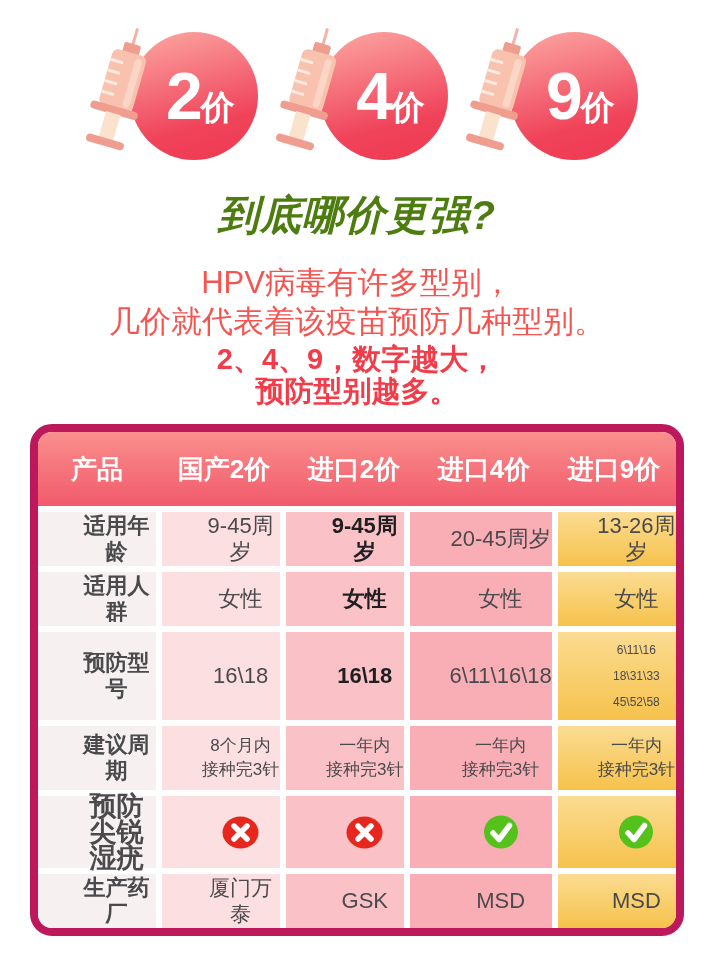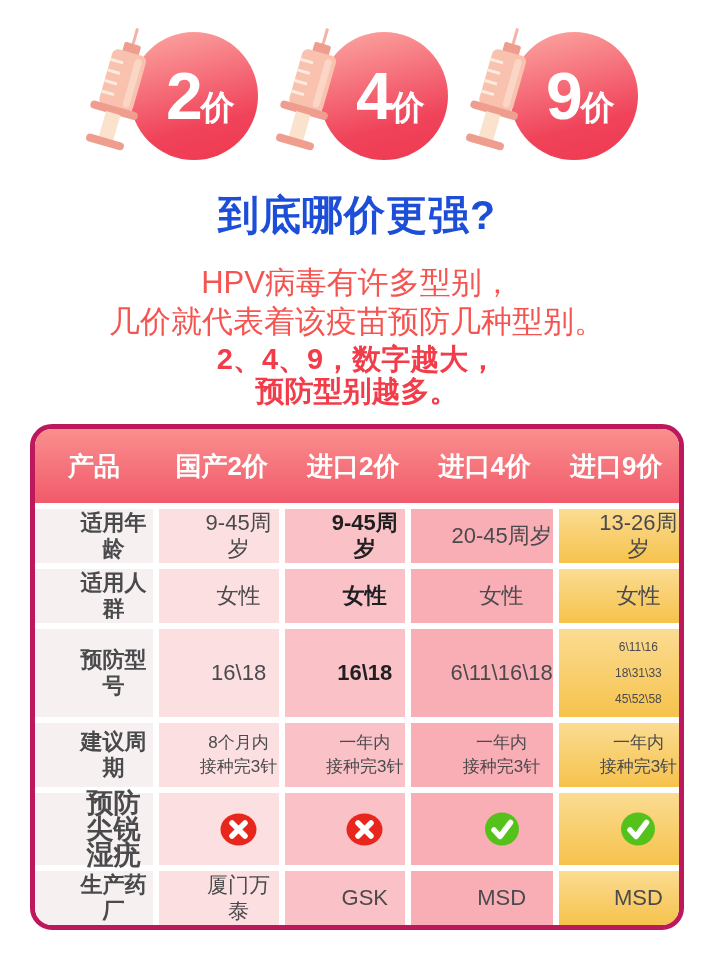--- a/index.html
+++ b/index.html
@@ -23,37 +23,37 @@
     transform: translate(-50%, -50%);
     white-space: nowrap; color: #ffffff; font-weight: bold;
   }
   .badge-text .num { font-size: 66px; letter-spacing: -2px; }
   .badge-text .unit { font-size: 34px; }
   .syringe { position: absolute; left: 2px; top: 0; }
 
   
   .title {
     margin-top: 16px; text-align: center;
-    font-size: 41px; font-weight: 900; color: #1d4ed8; letter-spacing: 1px;
+    font-size: 41px; font-weight: 900; color: #4d7c0f; letter-spacing: 1px; font-style: italic;
   }
   .intro {
     margin-top: 20px; text-align: center;
     font-size: 31px; line-height: 39px; color: #f55551;
     white-space: pre-line;
   }
   .emphasis {
     margin-top: 2px; text-align: center;
     font-size: 29px; line-height: 32px; font-weight: bold; color: #f23c4a;
     white-space: pre-line;
   }
 
   
   .table {
     position: absolute; left: 30px; top: 424px; width: 654px;
-    border: 5px solid #be185d; border-radius: 22px;
+    border: 8px solid #be185d; border-radius: 22px;
     background: #ffffff; overflow: hidden;
     display: grid;
     grid-template-columns: 118px repeat(4, 1fr);
     grid-template-rows: 74px 54px 54px 88px 64px 72px 54px;
     gap: 6px;
   }
   .thead {
     grid-column: 1 / -1;
     background: linear-gradient(180deg, #fa8f8d 0%, #f15a6b 100%);
     display: grid; grid-template-columns: 118px repeat(4, 1fr); gap: 6px;

